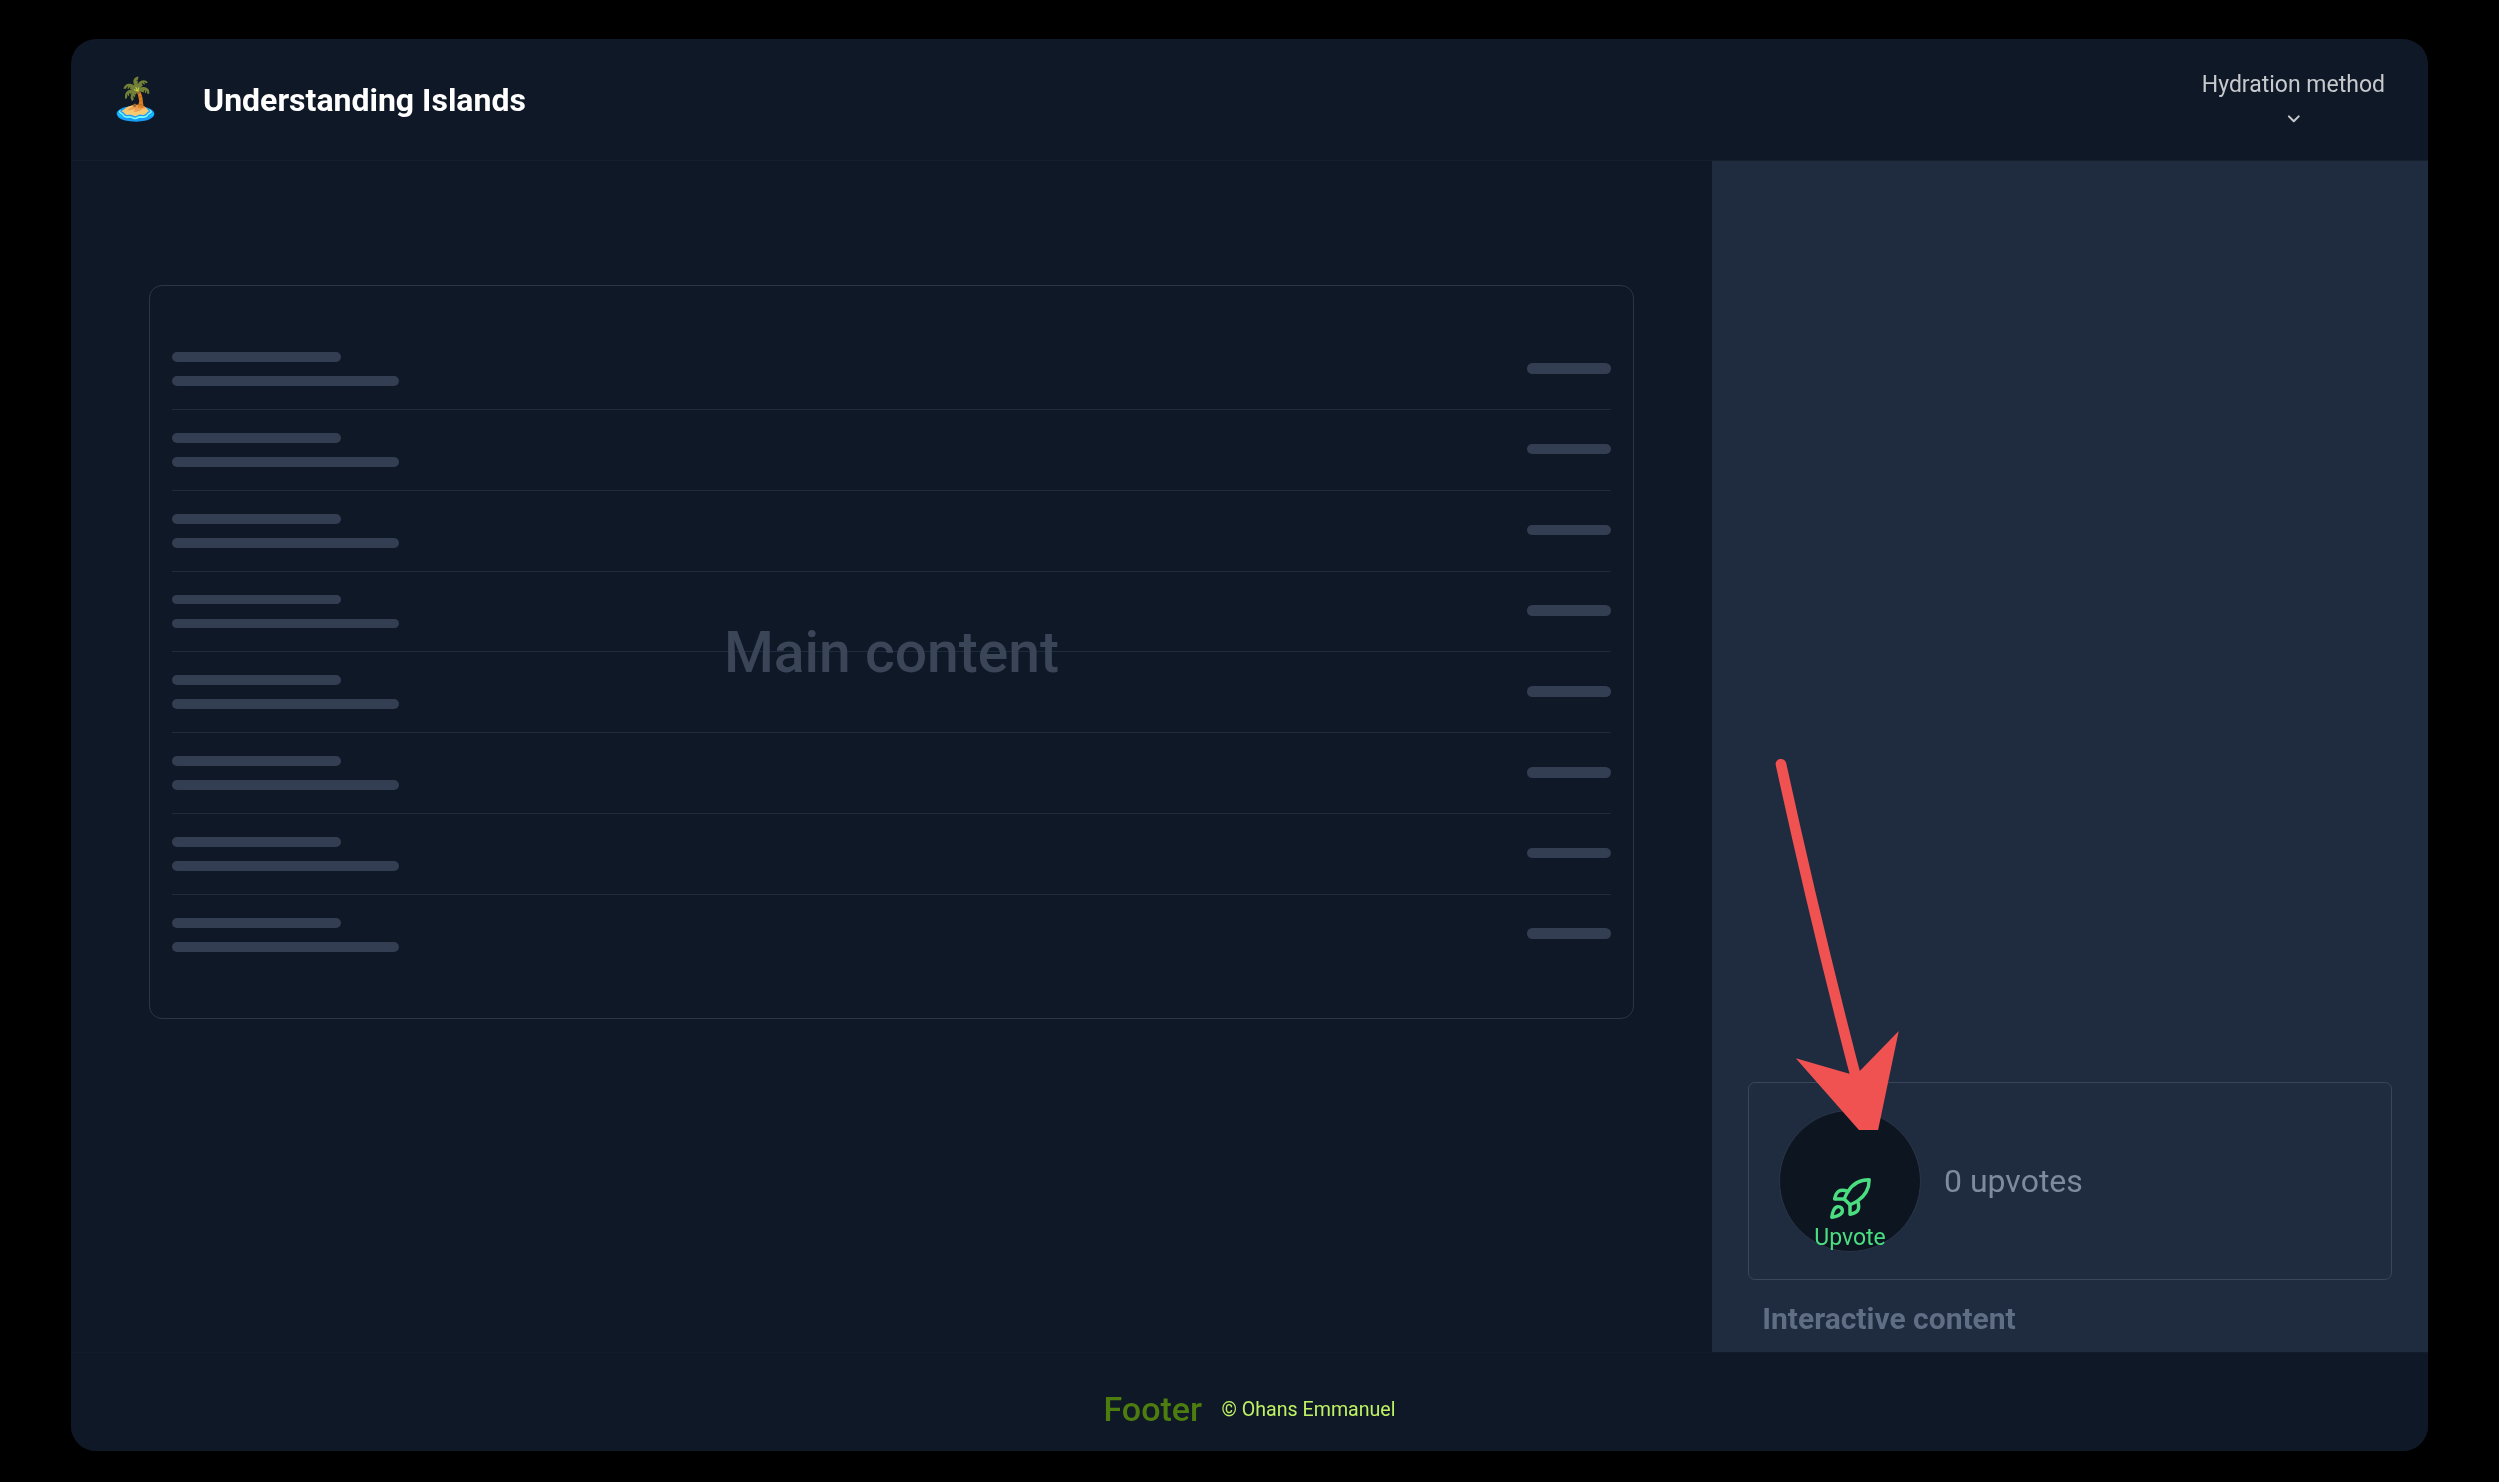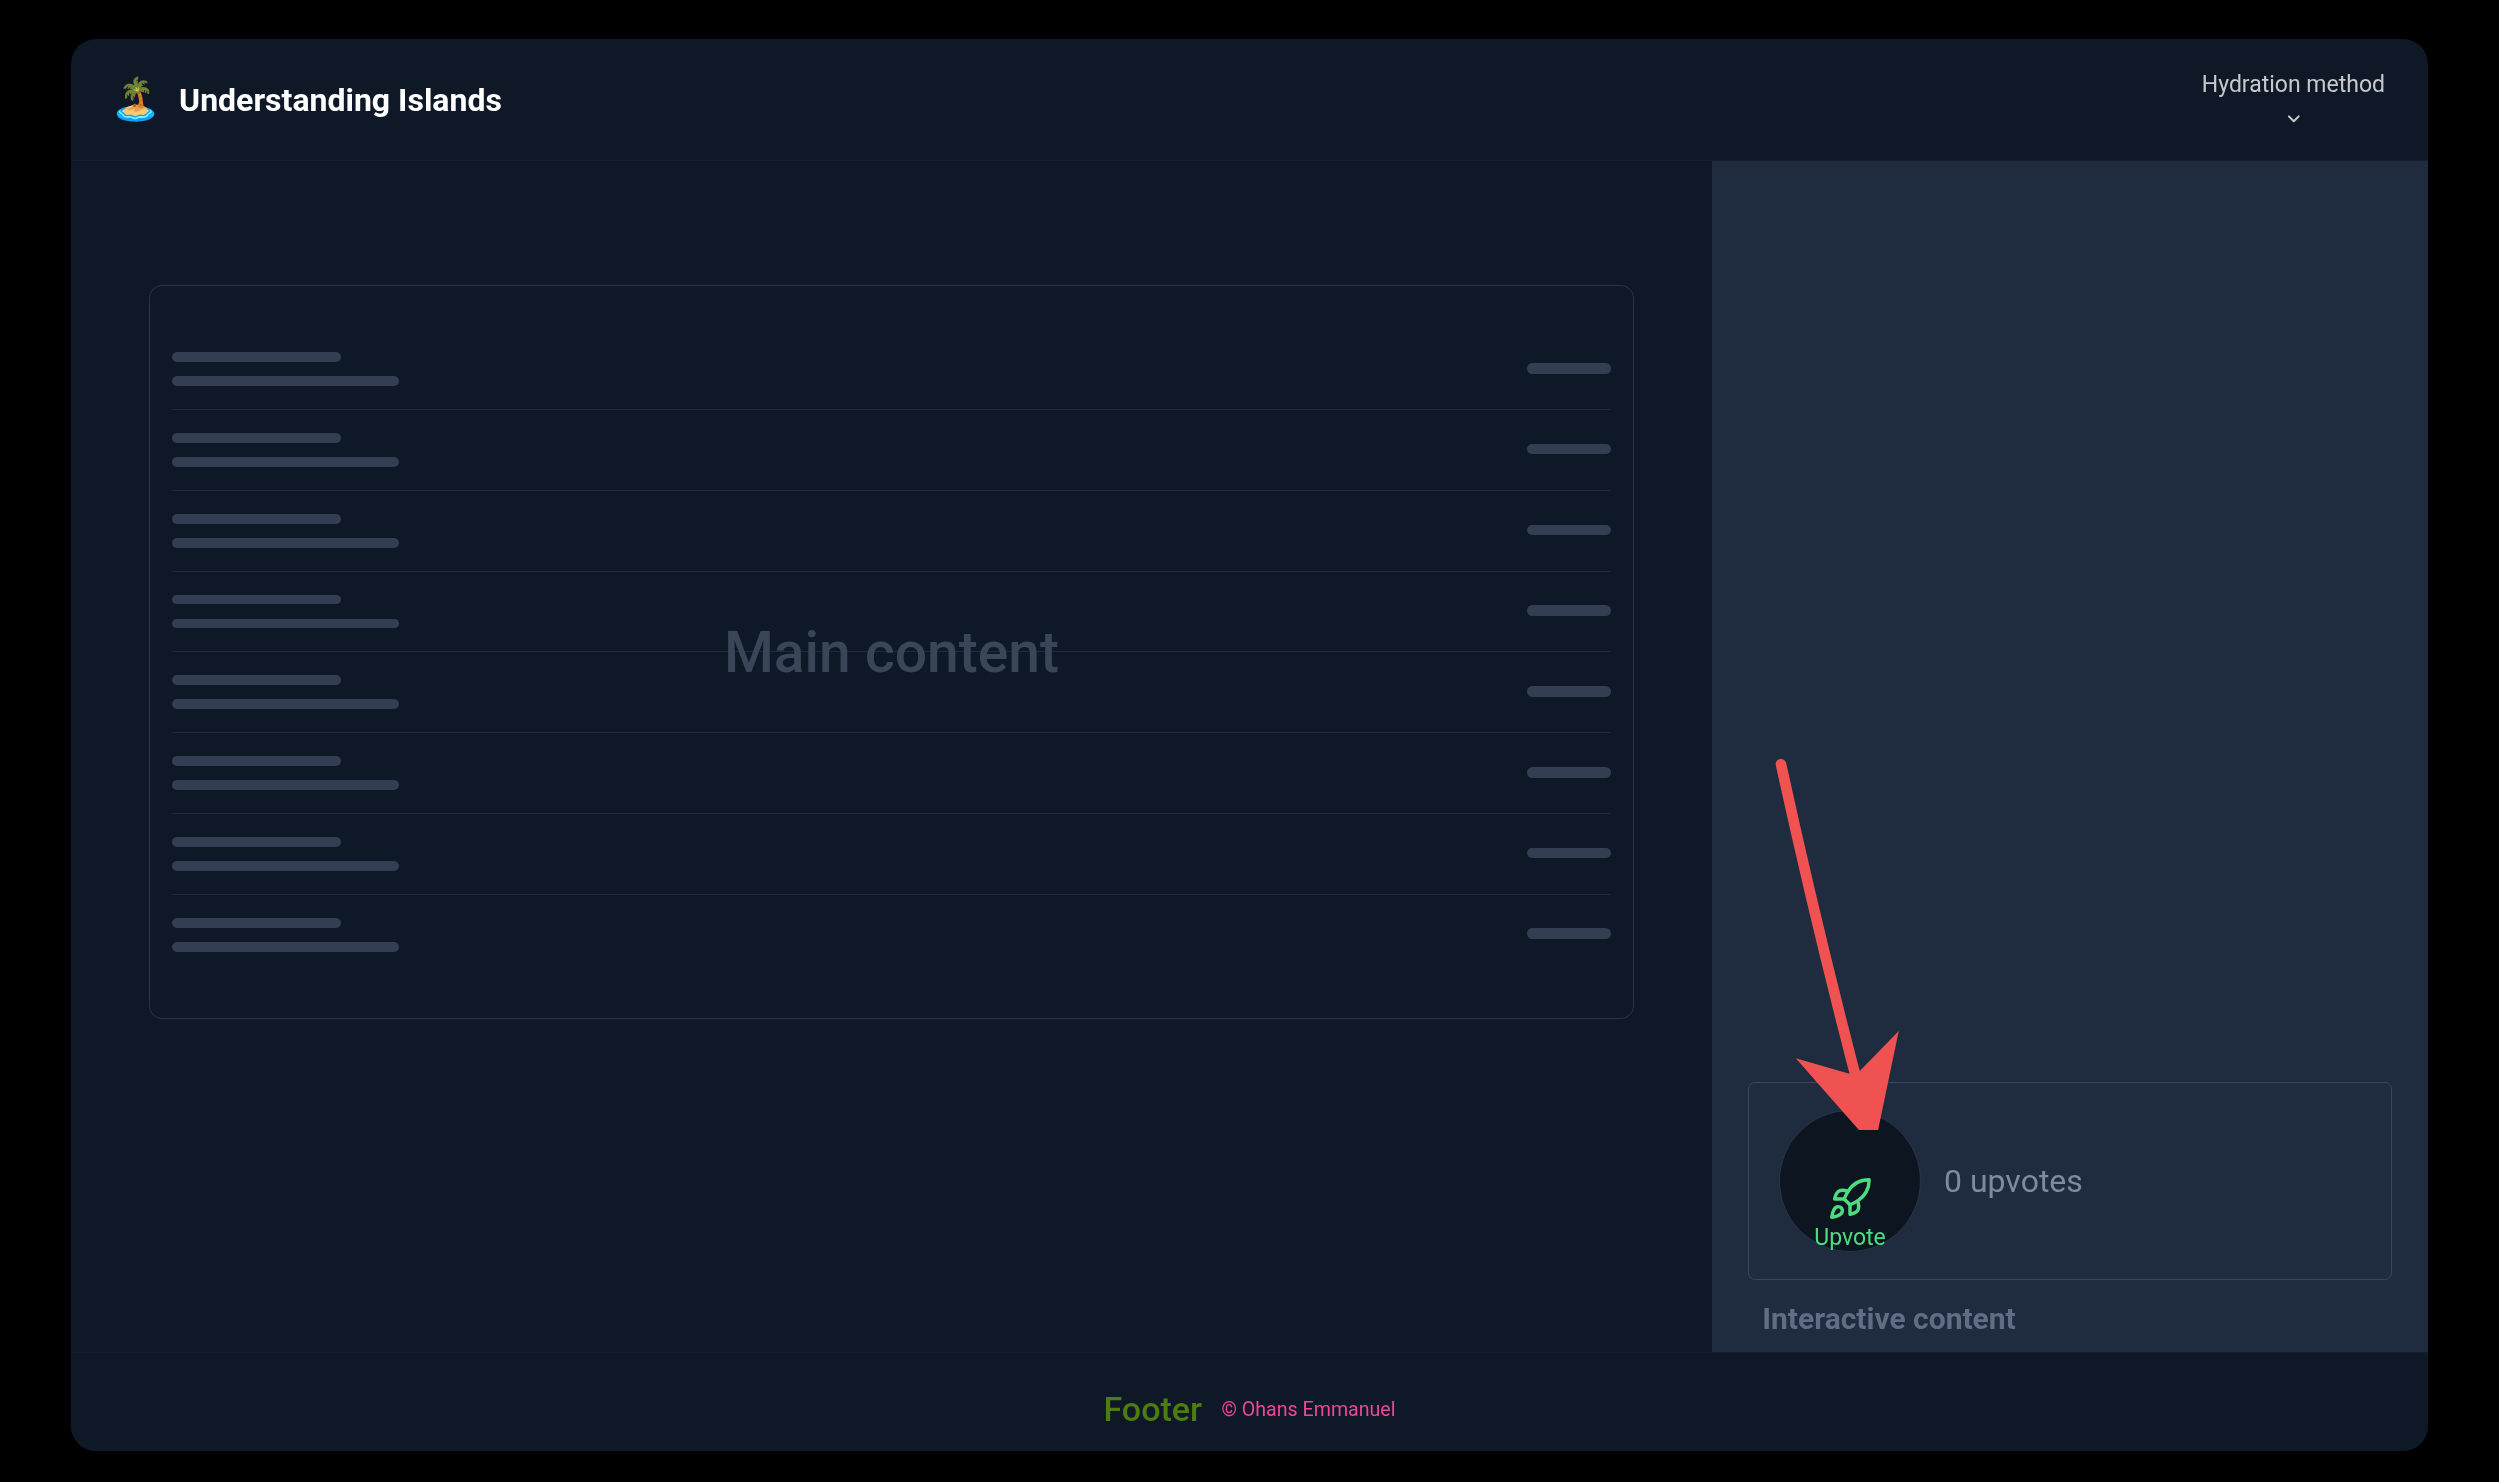--- a/index.html
+++ b/index.html
@@ -39,20 +39,21 @@
 
     .island-icon {
       font-size: 41px;
       line-height: 1;
     }
 
     .page-title {
       color: #fff;
       font-size: 32px;
       font-weight: 700;
+      margin-left: 24px;
     }
 
     .hydration-dropdown {
       display: flex;
       align-items: center;
       gap: 10.7px;
       color: #c7c9cc;
       font-size: 23px;
       cursor: pointer;
       flex-direction: column;
@@ -208,21 +209,21 @@
       border-top: 0.9px solid rgba(255,255,255,0.02);
     }
 
     .footer-title {
       color: #4d7c0f;
       font-size: 34px;
       font-weight: 500;
     }
 
     .footer-copyright {
-      color: #ec4899;
+      color: #bef264;
       font-size: 19.6px;
     }
   </style>
 </head>
 <body>
 
 <div class="app-window">
 
   <header class="header">
     <div class="header-left">

